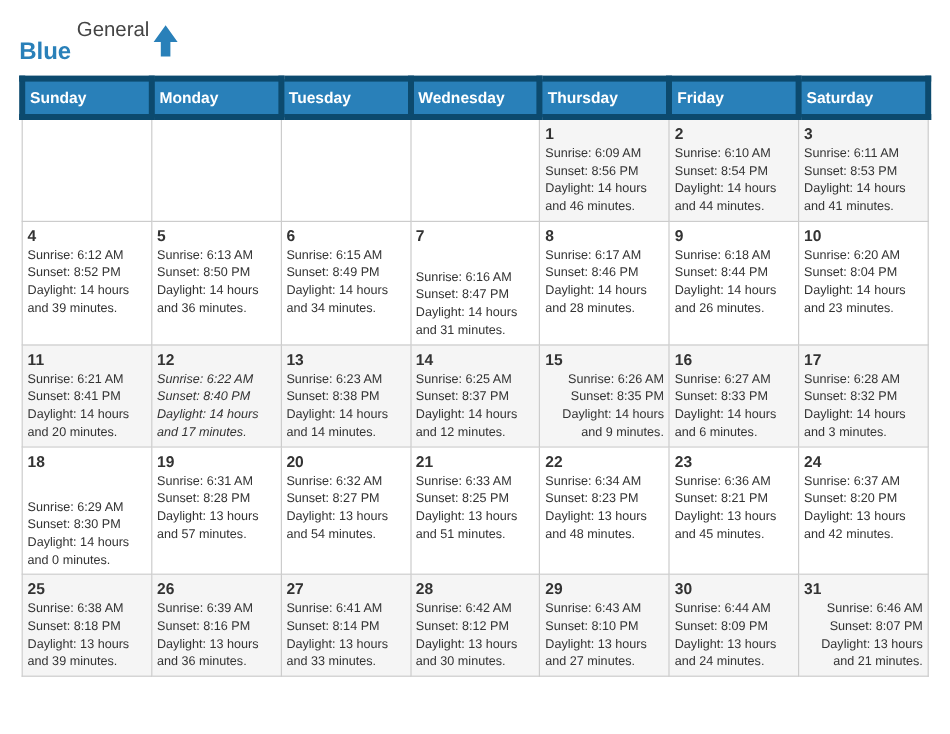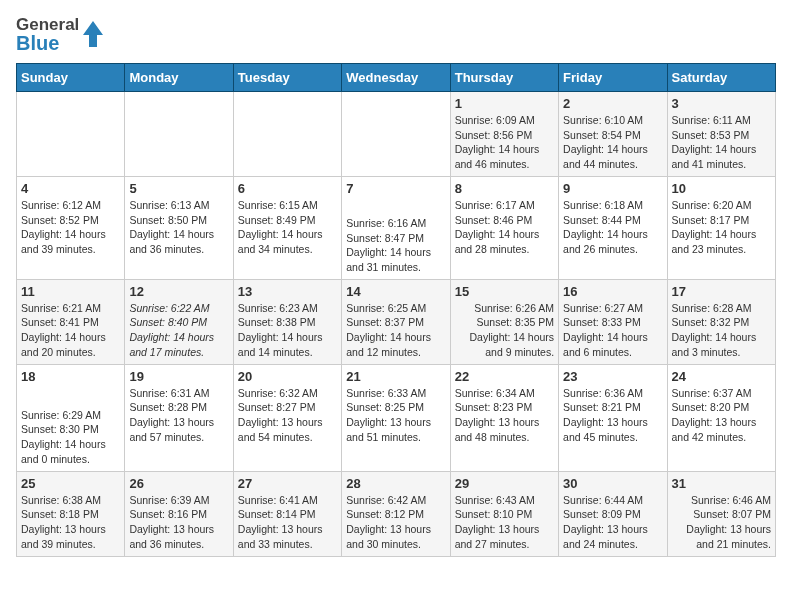--- a/index.html
+++ b/index.html
@@ -36,21 +36,21 @@
     .calendar {
       width: 100%;
       border-collapse: collapse;
       font-size: 11px;
     }
     .calendar thead tr th {
       background-color: #2980b9;
       color: #fff;
       padding: 6px 4px;
       text-align: left;
-      border: 1px solid #0c4a6e;
+      border: 5px solid #0c4a6e;
       font-size: 13px;
     }
     .calendar tbody tr td {
       border: 1px solid #ccc;
       vertical-align: top;
       padding: 4px;
       height: 85px;
       width: 108px;
       background: #fff;
     }
@@ -72,21 +72,21 @@
       background: #fff !important;
     }
   </style>
 </head>
 <body>
 
 <div class="header-area">
   <div class="logo">
   <div style="display:flex;align-items:center;gap:2px;">
     <div style="display:flex;flex-direction:column;line-height:1;">
-      <span style="font-size:17px;font-weight:bold;color:#444;font-family:Arial;">General</span>
+      <span style="font-size:17px;font-weight:normal;color:#444;font-family:Arial;margin-left:48px;">General</span>
       <span style="font-size:20px;font-weight:bold;color:#2980b9;font-family:Arial;">Blue</span>
     </div>
     <svg width="24" height="32" viewBox="0 0 24 32" xmlns="http://www.w3.org/2000/svg">
       <polygon points="12,2 22,16 16,16 16,28 8,28 8,16 2,16" fill="#2980b9"></polygon>
     </svg>
   </div>
 </div>
   <div class="title-area">
     <div class="month-title"></div>
     <div class="location-title"></div>
@@ -172,21 +172,21 @@
         <td>
           <div class="day-number">9</div>
           <div class="day-info" style="white-space: pre-line;">Sunrise: 6:18 AM
 Sunset: 8:44 PM
 Daylight: 14 hours
 and 26 minutes.</div>
         </td>
         <td>
           <div class="day-number">10</div>
           <div class="day-info" style="white-space: pre-line;">Sunrise: 6:20 AM
-Sunset: 8:17 PM
+Sunset: 8:04 PM
 Daylight: 14 hours
 and 23 minutes.</div>
         </td>
       </tr>
       <tr>
         <td>
           <div class="day-number">11</div>
           <div class="day-info" style="white-space: pre-line;">Sunrise: 6:21 AM
 Sunset: 8:41 PM
 Daylight: 14 hours

